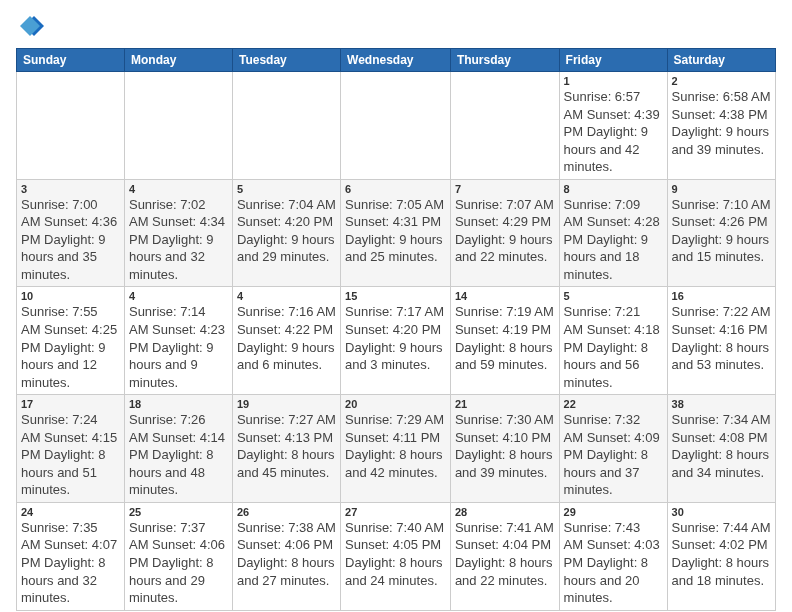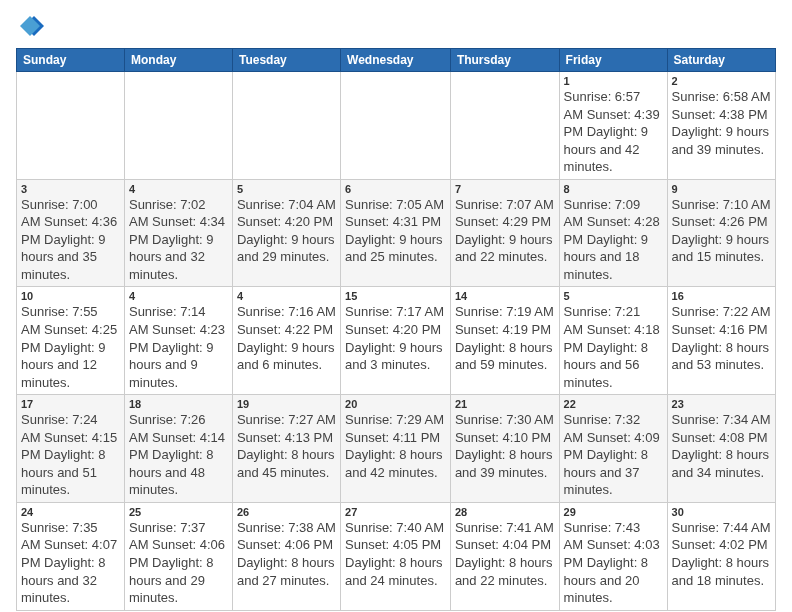--- a/index.html
+++ b/index.html
@@ -293,21 +293,21 @@
 and 39 minutes.</div>
           </td>
           <td>
             <span class="day-num">22</span>
             <div class="day-info">Sunrise: 7:32 AM
 Sunset: 4:09 PM
 Daylight: 8 hours
 and 37 minutes.</div>
           </td>
           <td>
-            <span class="day-num">23</span>
+            <span class="day-num">38</span>
             <div class="day-info">Sunrise: 7:34 AM
 Sunset: 4:08 PM
 Daylight: 8 hours
 and 34 minutes.</div>
           </td>
         </tr>
         <tr>
           <td>
             <span class="day-num">24</span>
             <div class="day-info">Sunrise: 7:35 AM

